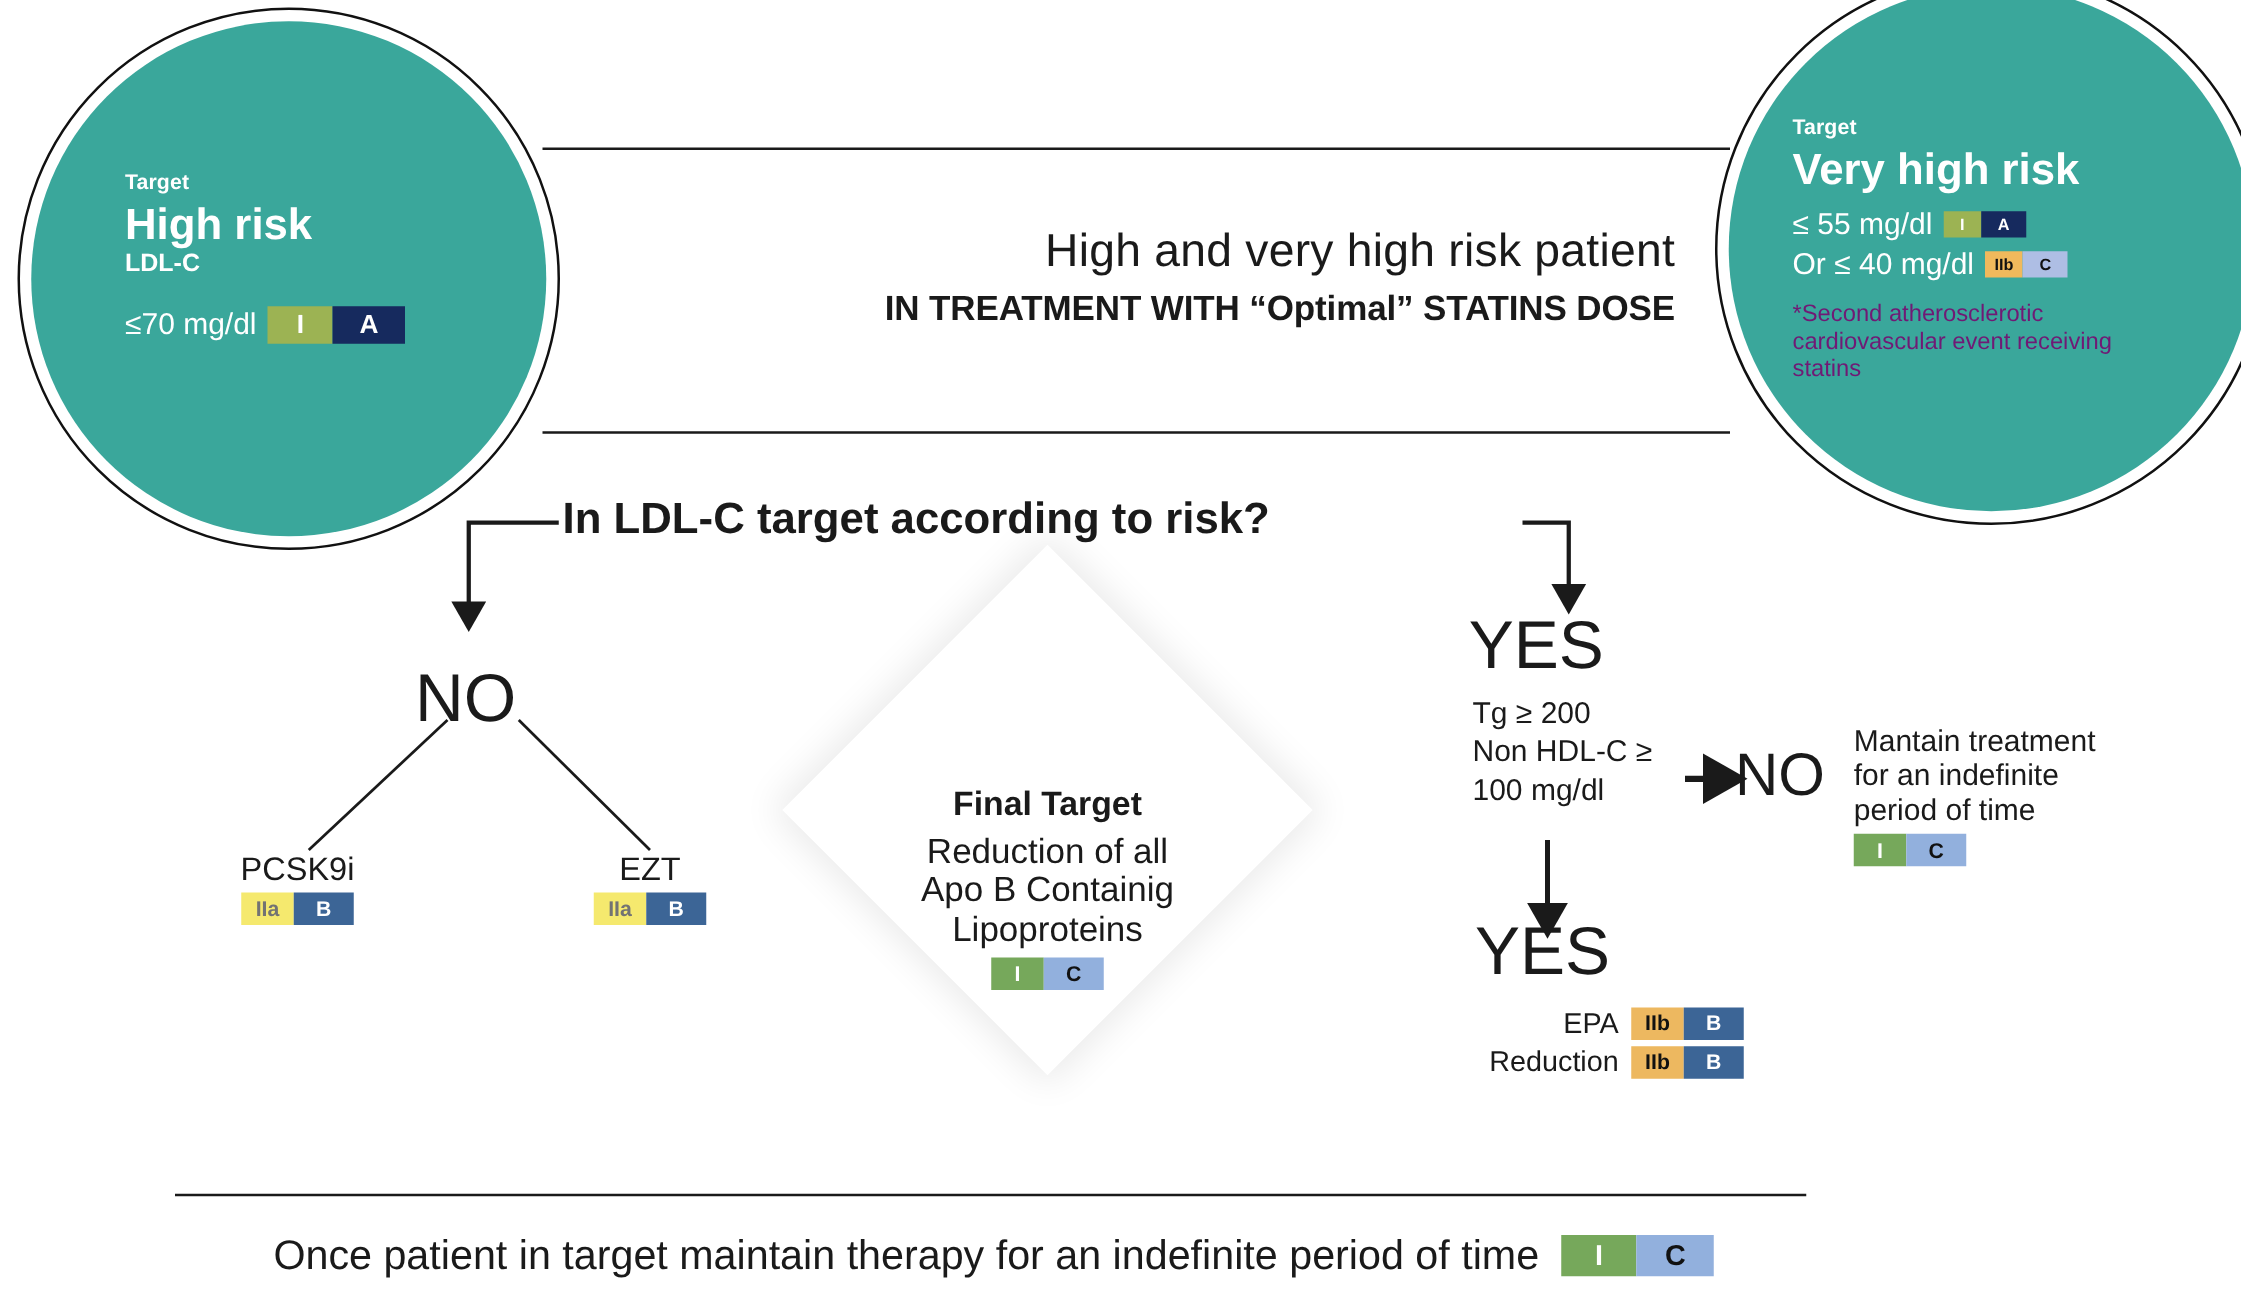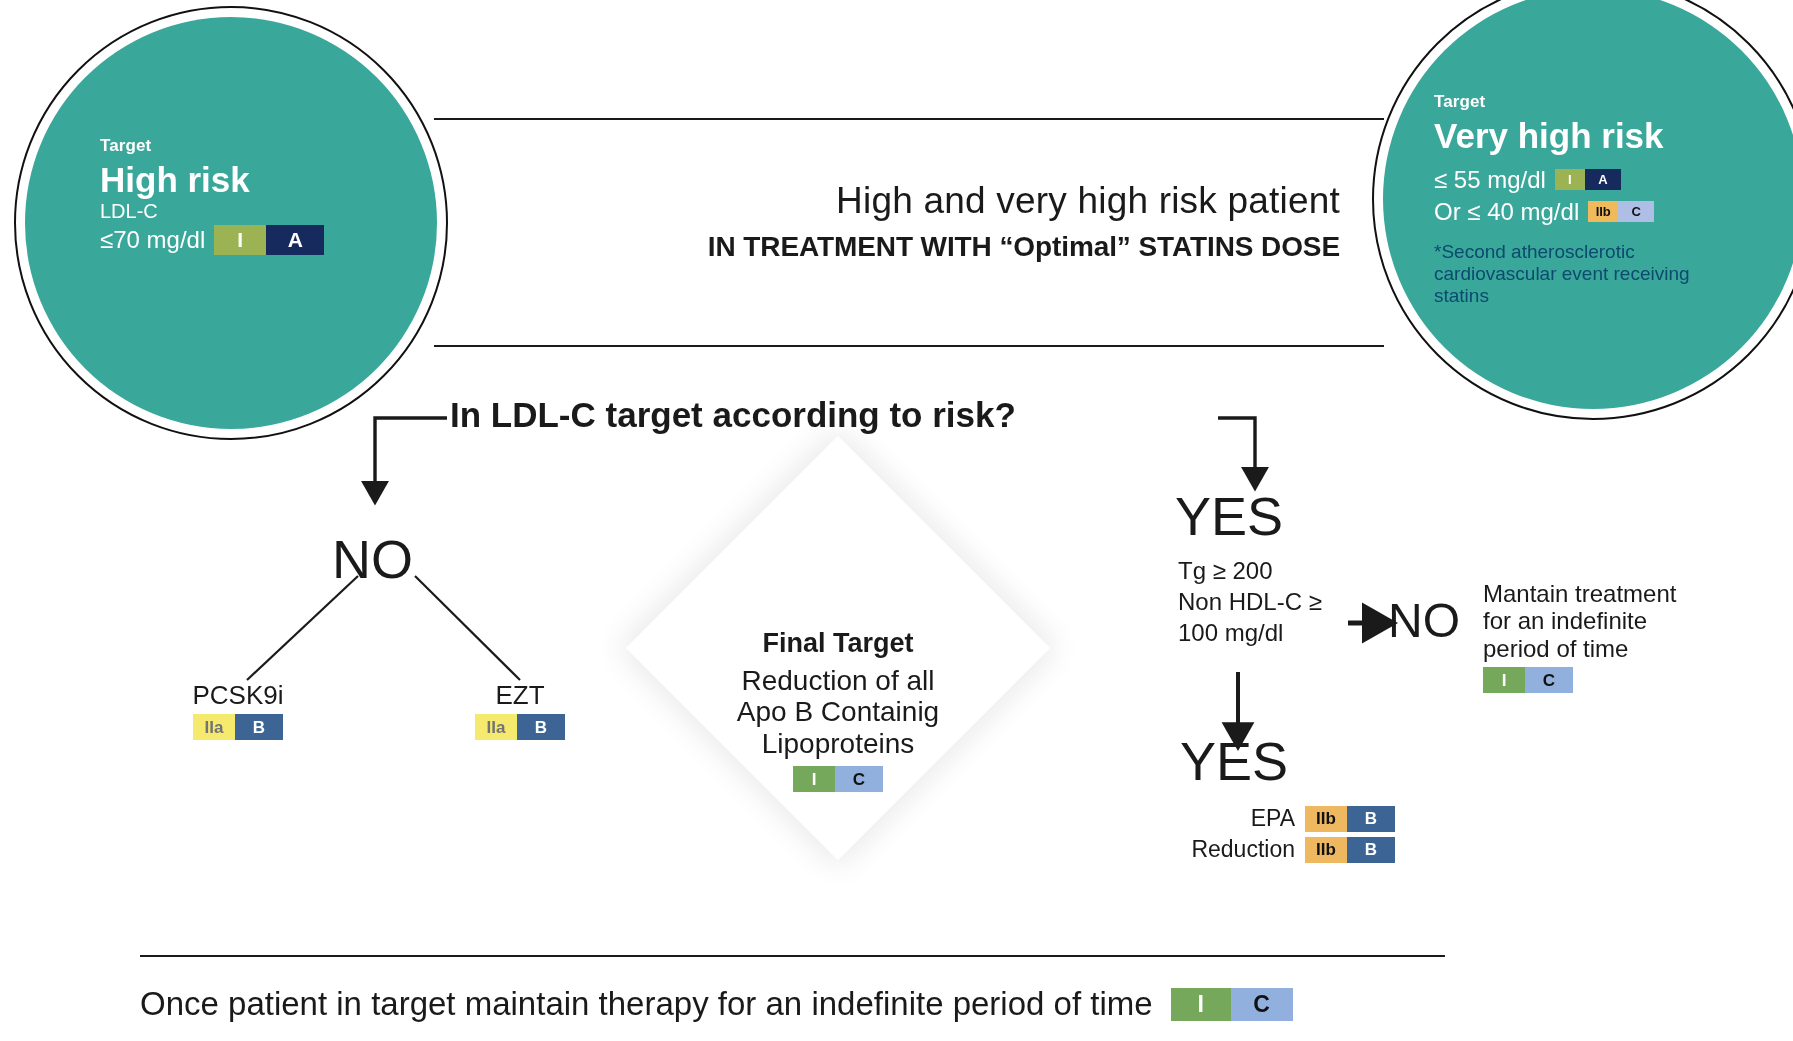--- a/index.html
+++ b/index.html
@@ -21,23 +21,23 @@
     position:absolute;inset:9px;border-radius:50%;
     background:#3aa79b;
   }
   .circle-left{left:14px;top:6px;width:434px;height:434px;}
   .circle-right{left:1374px;left:1372px;top:-22px;width:442px;height:442px;}
 
   .circle-text{position:absolute;color:#ffffff;z-index:3;}
 
   .tgt-label{font-size:17px;font-weight:bold;letter-spacing:.1px;}
   .tgt-title{font-size:35px;font-weight:bold;line-height:1.05;margin-top:6px;}
-  .tgt-sub{font-size:20px;font-weight:normal;line-height:1.15;margin-top:1px;}
+  .tgt-sub{font-size:20px;font-weight:bold;line-height:1.15;margin-top:1px;}
   .tgt-val{font-size:24px;font-weight:normal;line-height:1.25;}
-  .tgt-note{font-size:19px;line-height:1.16;margin-top:14px;color:#0c4a6e;}
+  .tgt-note{font-size:19px;line-height:1.16;margin-top:14px;color:#701a75;}
 
   .valrow{display:flex;align-items:center;gap:9px;margin-top:4px;}
 
   
   .badge{display:inline-flex;align-items:stretch;line-height:1;vertical-align:middle;}
   .badge span{
     display:flex;align-items:center;justify-content:center;
     font-weight:bold;box-sizing:border-box;text-align:center;
   }
   
@@ -117,41 +117,41 @@
   .rx-row .rnm{font-size:23px;}
 
   
   svg.arrows{position:absolute;inset:0;width:1793px;height:1041px;z-index:1;
              pointer-events:none;}
 
   
   .footer-rule{position:absolute;left:140px;top:955px;width:1305px;height:2px;background:#1a1a1a;}
   .footer{
     position:absolute;left:140px;top:985px;width:1310px;
-    display:flex;align-items:center;gap:18px;
+    display:flex;align-items:center;justify-content:center;gap:18px;
   }
   .footer .ftxt{font-size:33px;font-weight:normal;}
 </style>
 </head>
 <body>
 
 <div class="canvas">
 
   <div class="diamond"></div>
 
   <div class="conn conn-top"></div>
   <div class="conn conn-bot"></div>
 
   <div class="risk-circle circle-left">
     <div class="inner"></div>
     <div class="circle-text" style="left:84px;top:128px;width:300px;">
       <div class="tgt-label">Target</div>
       <div class="tgt-title">High risk</div>
       <div class="tgt-sub">LDL-C</div>
-      <div class="valrow" style="margin-top:2px;align-items:center;">
+      <div class="valrow" style="margin-top:22px;align-items:center;">
         <span class="tgt-val">≤70 mg/dl</span>
         <span class="badge b-IA sz-lg">
           <span>I</span>
           <span>A</span>
         </span>
       </div>
     </div>
   </div>
 
   <div class="risk-circle circle-right">

